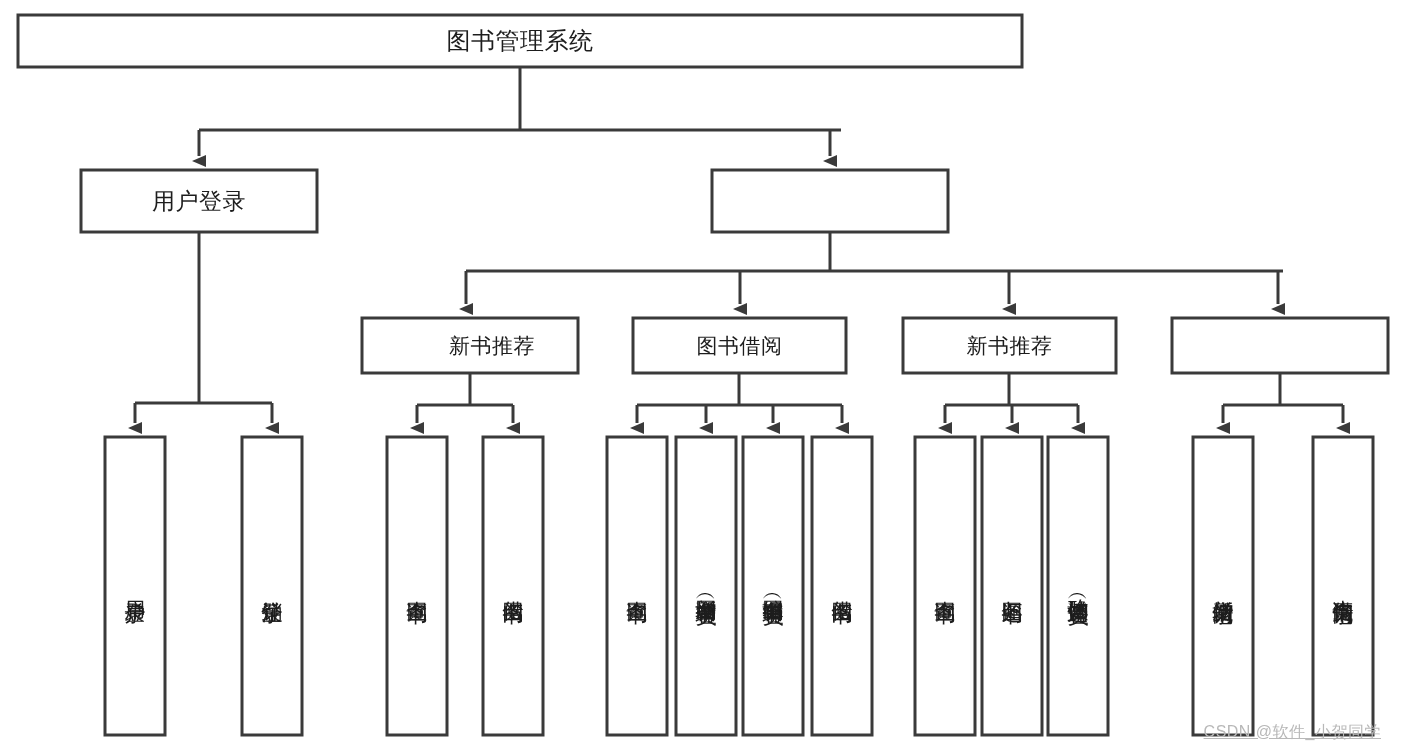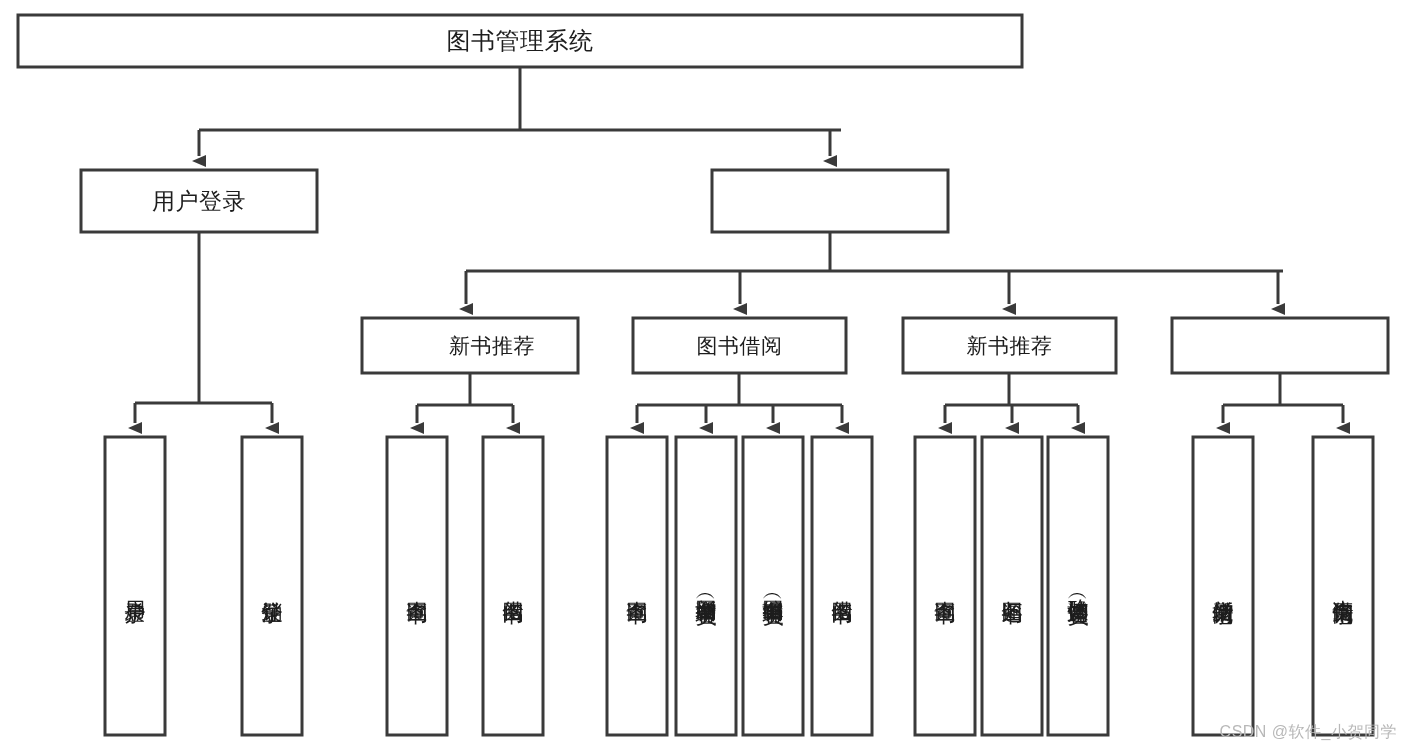--- a/index.html
+++ b/index.html
@@ -60,26 +60,27 @@
     font-size: 21px;
     line-height: 1.24;
     writing-mode: vertical-rl;
     text-orientation: upright;
     letter-spacing: 1px;
     white-space: nowrap;
     pointer-events: none;
   }
   .watermark {
     position: absolute;
-    right: 8px;
+    right: 24px;
     bottom: 4px;
     font-size: 16px;
     color: #b8b8b8;
     letter-spacing: 0.5px;
     white-space: nowrap;
+    text-decoration: underline;
   }
 </style>
 </head>
 <body>
 
 <div id="diagram-root">
 
   <svg id="tree-svg" viewBox="0 0 1405 747" xmlns="http://www.w3.org/2000/svg">
     <defs>
       <marker id="arrow" markerWidth="12" markerHeight="14" refX="1" refY="7" orient="auto" markerUnits="userSpaceOnUse">

